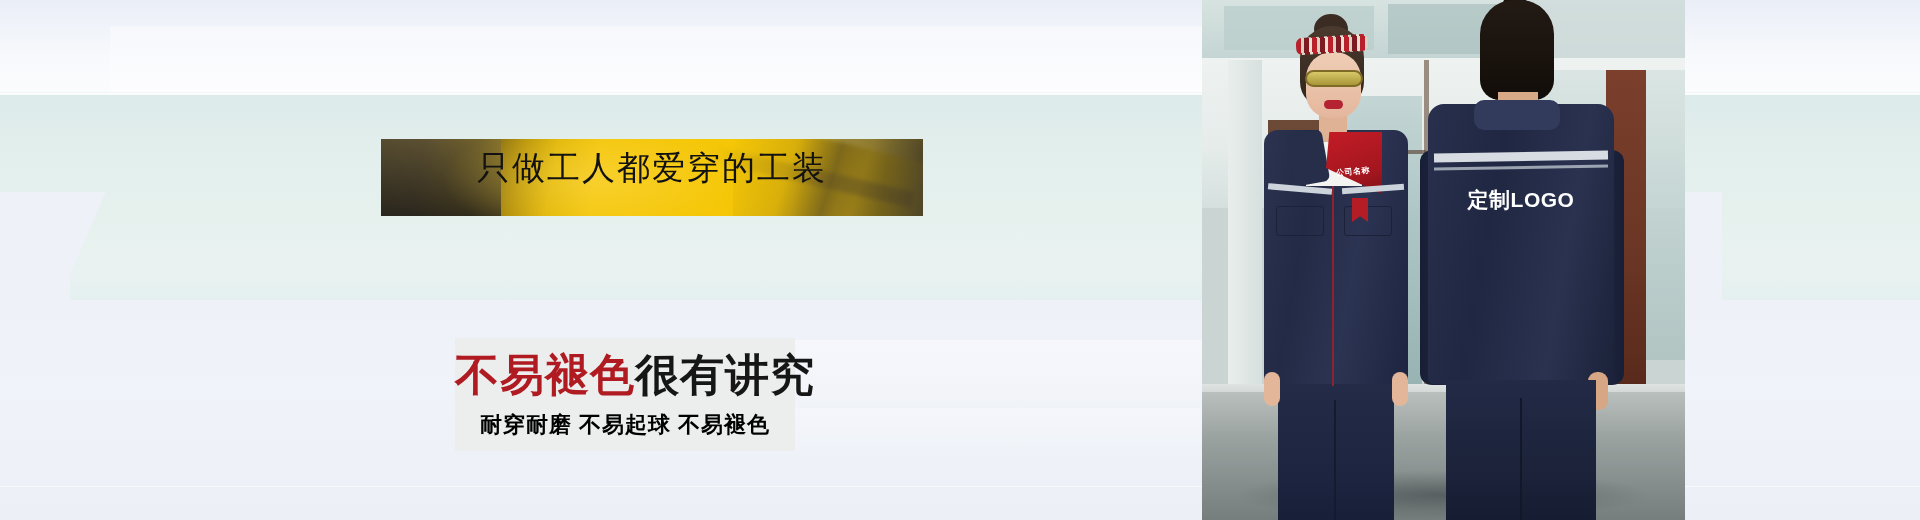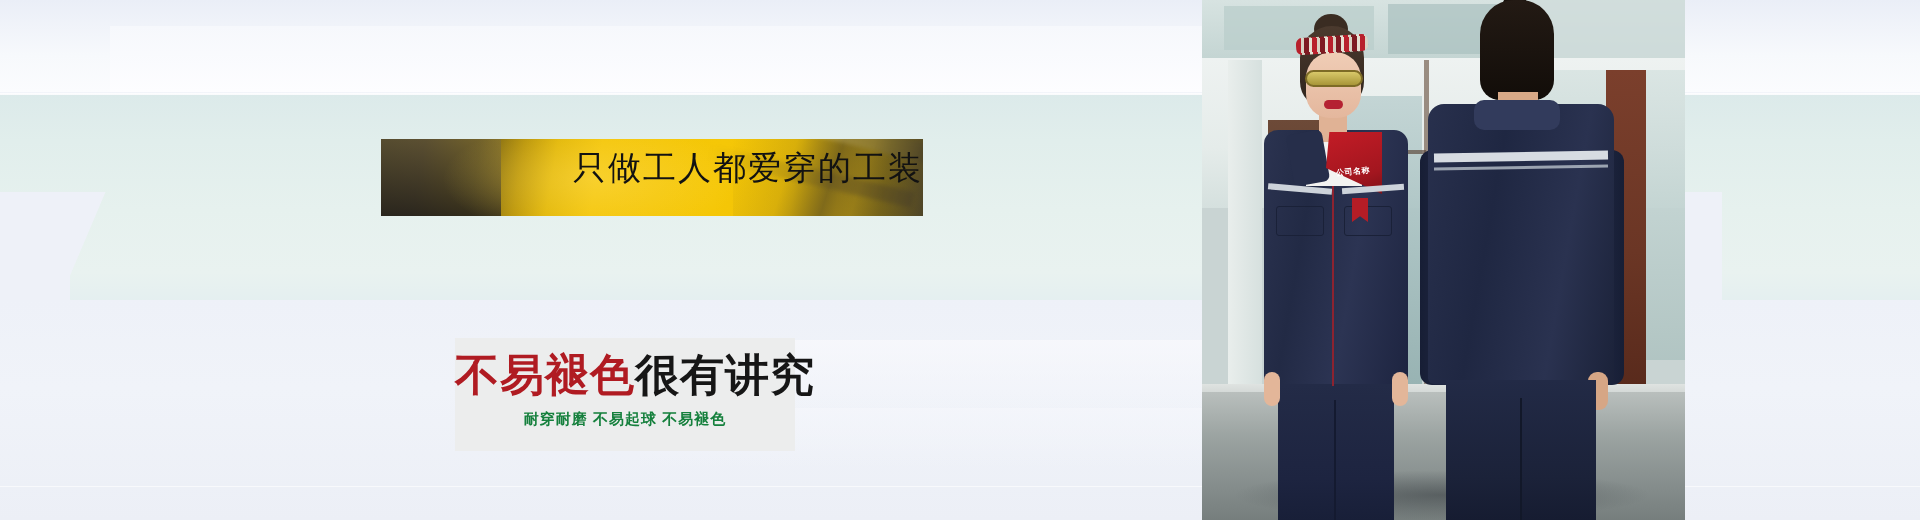--- a/index.html
+++ b/index.html
@@ -174,21 +174,21 @@
   .yb-glow {
     position: absolute;
     left: 60px; top: -20px;
     width: 300px; height: 120px;
     background: radial-gradient(ellipse at center, rgba(255,222,90,.45), rgba(255,222,90,0) 70%);
   }
   .yb-title {
     position: absolute;
     left: 0; right: 0;
     top: 9px;
-    text-align: right;
+    text-align: center;
     font-size: 33px;
     font-weight: 500;
     letter-spacing: 2px;
     color: #121212;
     line-height: 1.22;
     white-space: nowrap;
   }
   .yb-sub {
     position: absolute;
     left: 0; right: 0;
@@ -228,24 +228,24 @@
   .fabric-head .rest {
     color: #161616;
   }
   .fabric-sub {
     position: absolute;
     left: 455px;
     top: 410px;
     width: 340px;
     text-align: center;
     white-space: nowrap;
-    font-size: 15px;
+    font-size: 22px;
     font-weight: 700;
     letter-spacing: 1px;
-    color: #15803d;
+    color: #000000;
   }
 
   
   .photo {
     position: absolute;
     left: 1202px;
     top: 0;
     width: 483px;
     height: 520px;
     overflow: hidden;
@@ -562,18 +562,19 @@
 
     <div class="m-m-tail"></div>
     <div class="m-m-hair"></div>
     <div class="m-m-neck"></div>
     <div class="m-m-arm-l"></div>
     <div class="m-m-arm-r"></div>
     <div class="m-m-jacket"></div>
     <div class="m-m-collar"></div>
     <div class="m-m-stripe-wide"></div>
     <div class="m-m-stripe-thin"></div>
+    <div class="m-m-logo">定制LOGO</div>
     <div class="m-m-hand-r"></div>
     <div class="m-m-pants"></div>
     <div class="m-m-pants-split"></div>
   </div>
 
 </div>
 
 </body></html>

